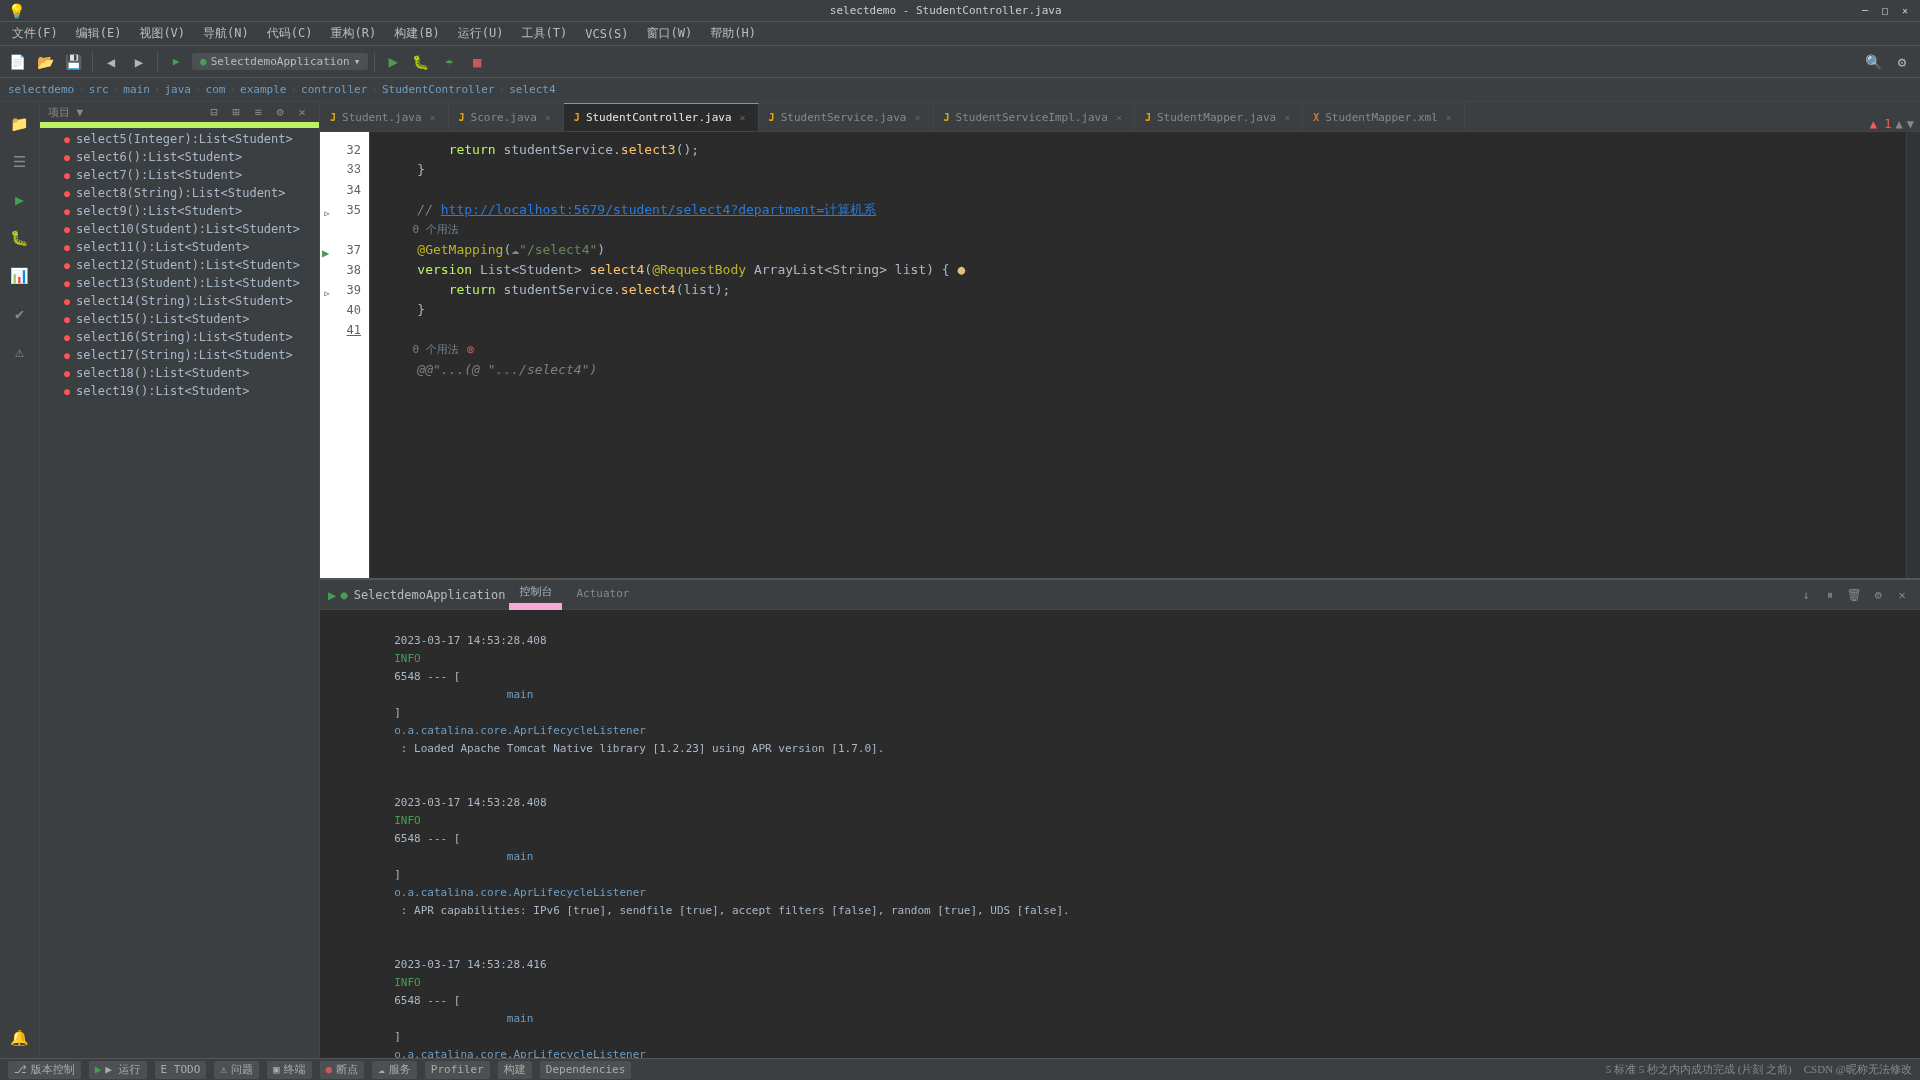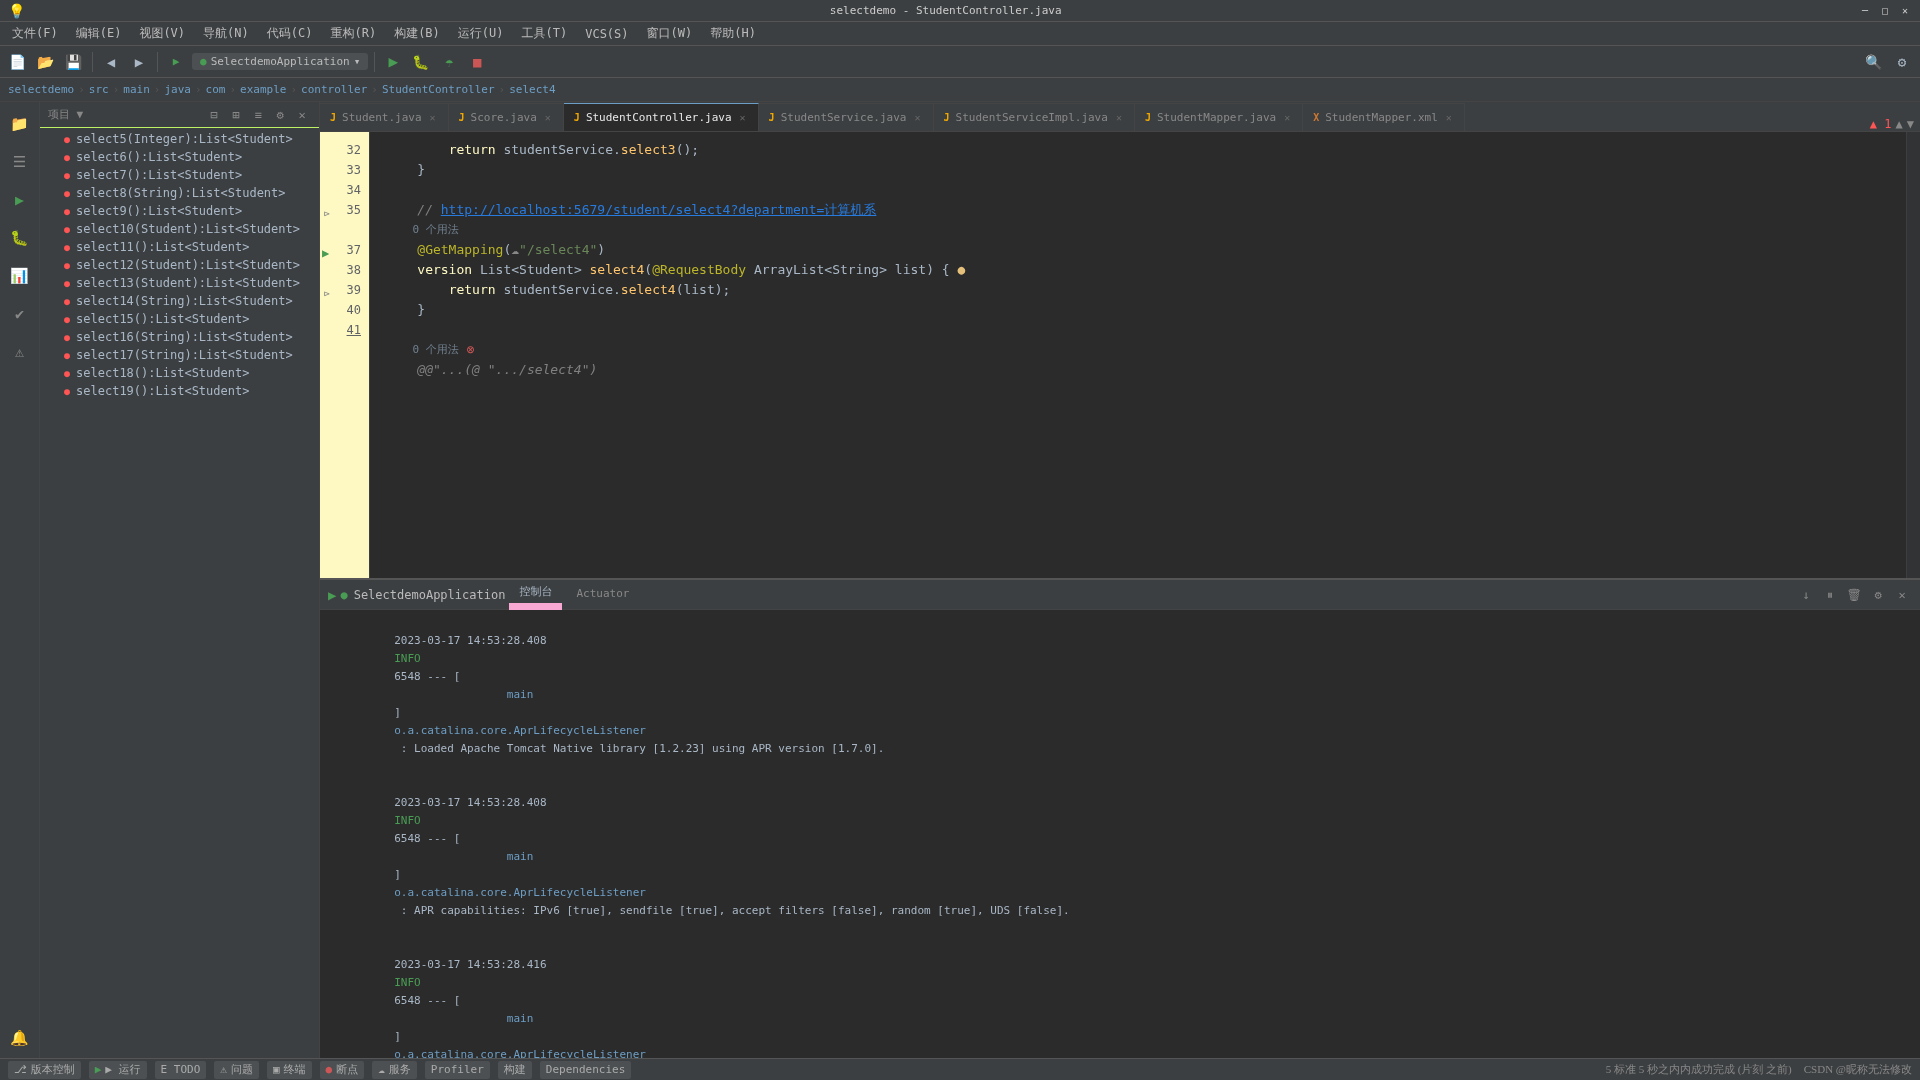--- a/index.html
+++ b/index.html
@@ -133,21 +133,21 @@
       overflow: hidden;
     }
     .sidebar-header {
       height: 26px;
       background: #3c3f41;
       display: flex;
       align-items: center;
       padding: 0 8px;
       font-size: 11px;
       color: #888;
-      border-bottom: 1px solid #bef264;
+      border-bottom: 6px solid #bef264;
       justify-content: space-between;
     }
     .sidebar-toolbar {
       display: flex;
       gap: 4px;
     }
     .sidebar-toolbar-btn {
       width: 18px;
       height: 18px;
       display: flex;
@@ -238,21 +238,21 @@
 
     
     .code-editor {
       flex: 1;
       display: flex;
       overflow: hidden;
       background: #2b2b2b;
     }
     .line-numbers {
       width: 50px;
-      background: #fef9c3;
+      background: #ffffff;
       padding: 8px 0;
       text-align: right;
       color: #606366;
       font-size: 12px;
       line-height: 20px;
       flex-shrink: 0;
       border-right: 1px solid #3c3f41;
       overflow: hidden;
     }
     .line-number {
@@ -264,21 +264,21 @@
       padding: 8px 16px;
       overflow: auto;
       line-height: 20px;
       font-size: 13px;
     }
     .code-content::-webkit-scrollbar { height: 8px; width: 8px; }
     .code-content::-webkit-scrollbar-track { background: #2b2b2b; }
     .code-content::-webkit-scrollbar-thumb { background: #555; }
 
     .code-line { white-space: pre; min-height: 20px; display: flex; align-items: center; }
-    .kw { color: #fef9c3; }
+    .kw { color: #bef264; }
     .ann { color: #bbb529; }
     .str { color: #6a8759; }
     .comment { color: #808080; font-style: italic; }
     .link-comment { color: #287bde; text-decoration: underline; }
     .type { color: #a9b7c6; }
     .method { color: #ffc66d; }
     .ref-count { color: #708090; font-size: 11px; }
     .yellow-dot { color: #e5c07b; }
 
     
@@ -619,21 +619,21 @@
       <div class="tab-bar-extra">
         <span style="color:#ff5555;">▲ 1</span>
         <span style="cursor:pointer; color:#888;">▲</span>
         <span style="cursor:pointer; color:#888;">▼</span>
       </div>
     </div>
 
     <div class="code-editor">
       <div class="line-numbers">
         <div class="line-number" style="padding-right:8px; line-height:20px;">32</div>
-        <div class="line-number" style="padding-right:8px; line-height:20px;">33</div>
+        <div class="line-number" style="padding-right:8px; line-height:20px;font-family:Liberation Mono, monospace;">33</div>
         <div class="line-number" style="padding-right:8px; line-height:20px;">34</div>
         <div class="line-number" style="padding-right:8px; line-height:20px; position:relative;">
           35
           <span style="position:absolute; left:4px; top:4px; color:#888; font-size:10px;">⊳</span>
         </div>
         <div class="line-number" style="padding-right:8px; line-height:20px; color: transparent;">36</div>
         <div class="line-number" style="padding-right:8px; line-height:20px; position:relative;">
           37
           <span style="position:absolute; left:2px; top:3px; color:#499c54; font-size:12px;">▶</span>
         </div>

